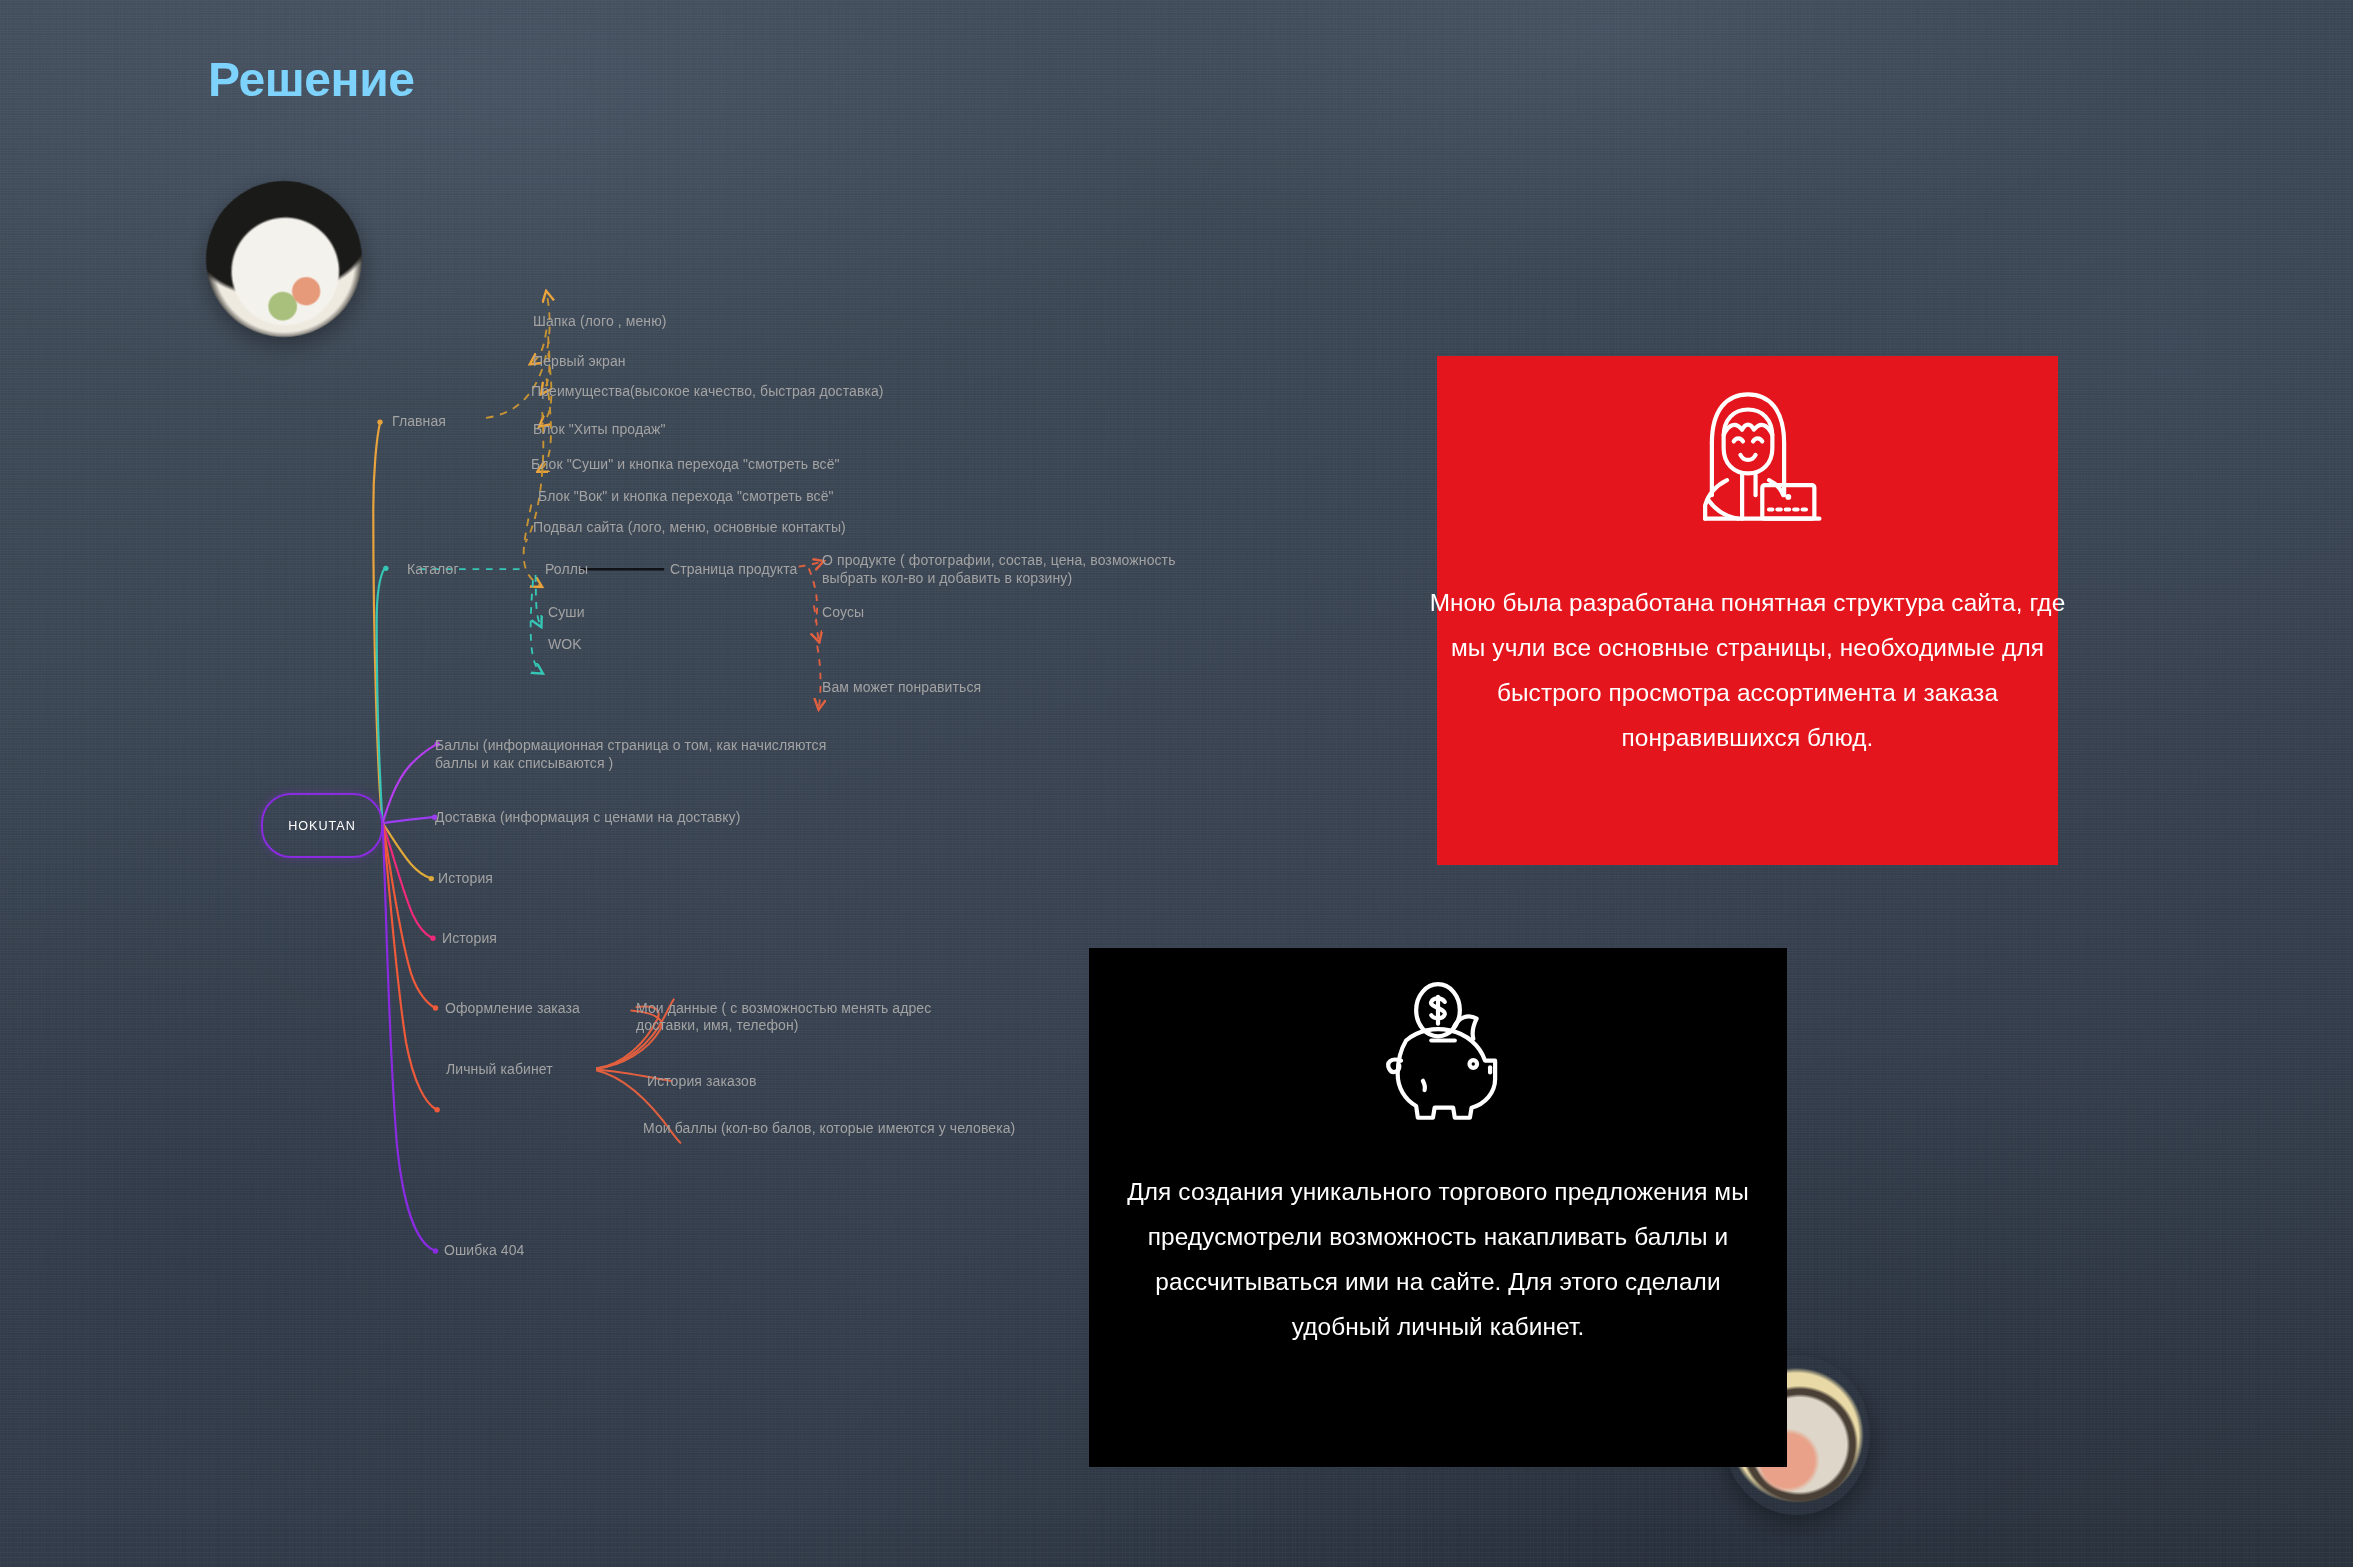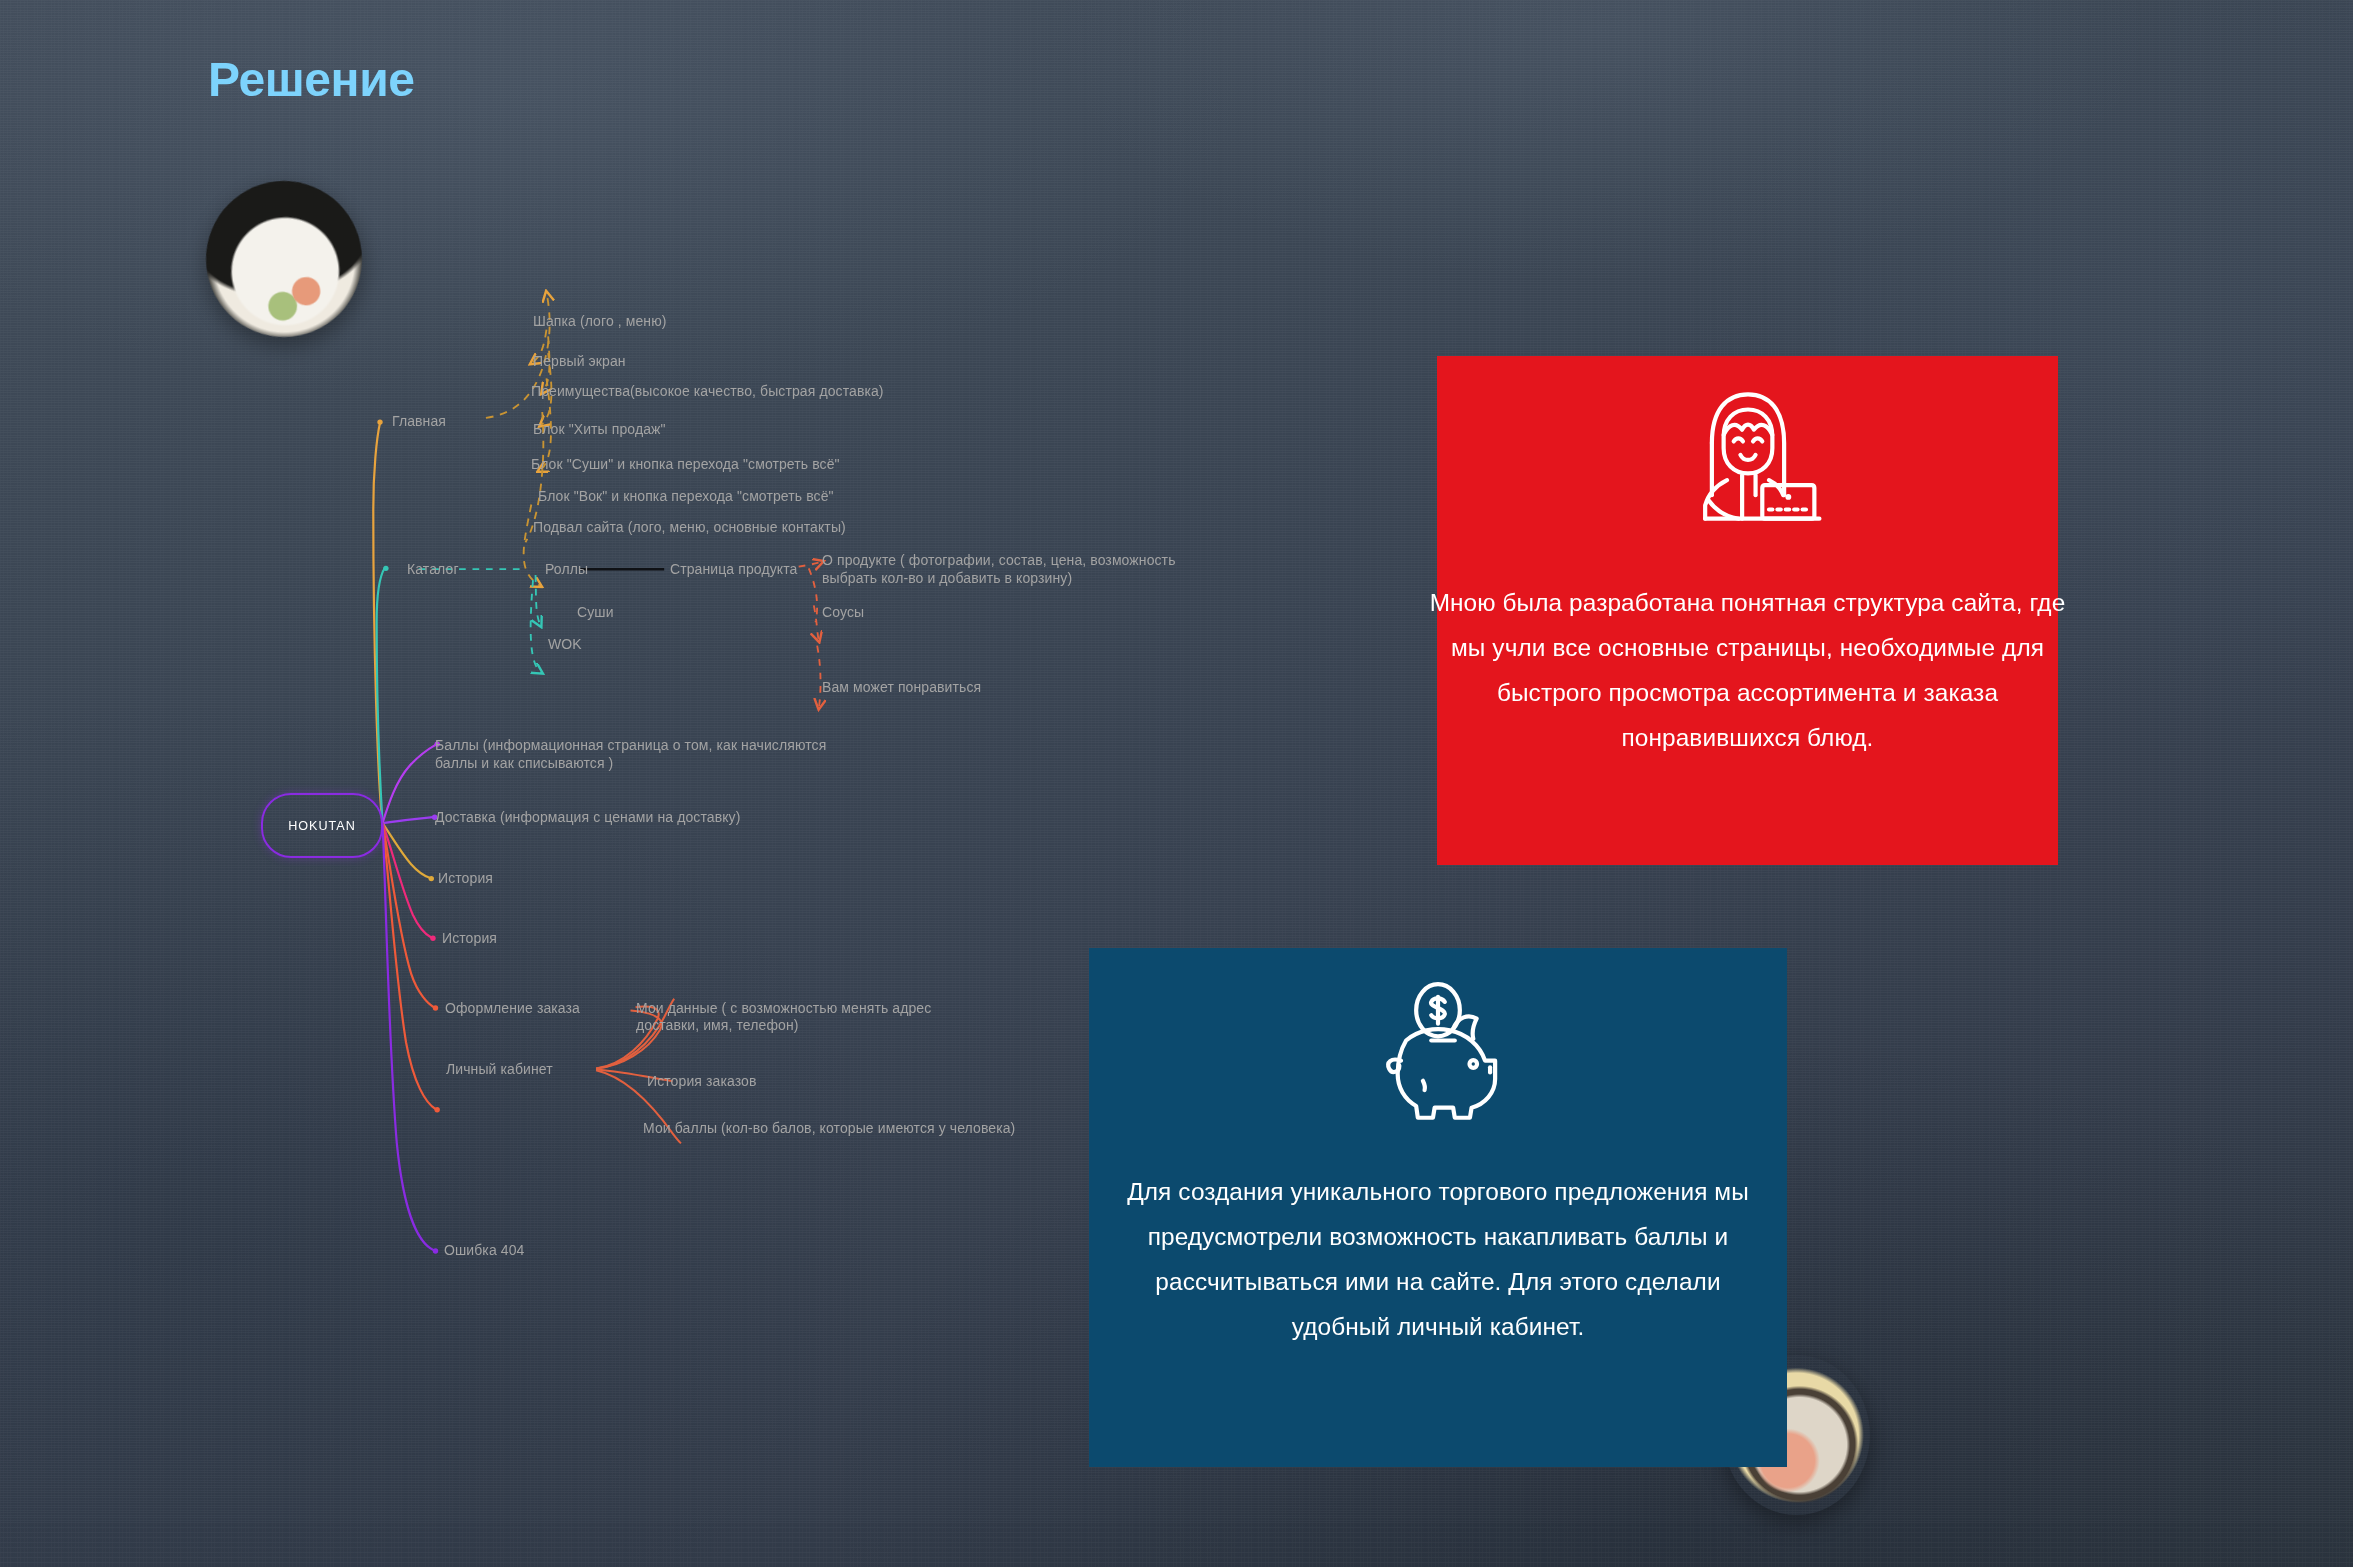--- a/index.html
+++ b/index.html
@@ -184,21 +184,21 @@
 <div class="mm-label" style="left:533px;top:313px;">Шапка (лого , меню)</div>
 <div class="mm-label" style="left:533px;top:353px;">Первый экран</div>
 <div class="mm-label" style="left:531px;top:383px;">Преимущества(высокое качество, быстрая доставка)</div>
 <div class="mm-label" style="left:533px;top:421px;">Блок "Хиты продаж"</div>
 <div class="mm-label" style="left:531px;top:456px;">Блок "Суши" и кнопка перехода "смотреть всё"</div>
 <div class="mm-label" style="left:538px;top:488px;">Блок "Вок" и кнопка перехода "смотреть всё"</div>
 <div class="mm-label" style="left:533px;top:519px;">Подвал сайта (лого, меню, основные контакты)</div>
 
 <div class="mm-label" style="left:407px;top:561px;">Каталог</div>
 <div class="mm-label" style="left:545px;top:561px;">Роллы</div>
-<div class="mm-label" style="left:548px;top:604px;margin-left:29px;">Суши</div>
+<div class="mm-label" style="left:548px;top:604px;">Суши</div>
 <div class="mm-label" style="left:548px;top:636px;">WOK</div>
 <div class="mm-label" style="left:670px;top:561px;">Страница продукта</div>
 
 <div class="mm-label" style="left:822px;top:552px;">О продукте ( фотографии, состав, цена, возможность</div>
 <div class="mm-label" style="left:822px;top:570px;">выбрать кол-во и добавить в корзину)</div>
 <div class="mm-label" style="left:822px;top:604px;">Соусы</div>
 <div class="mm-label" style="left:822px;top:636px;margin-top:43px;">Вам может понравиться</div>
 
 <div class="mm-label" style="left:435px;top:737px;">Баллы (информационная страница о том, как начисляются</div>
 <div class="mm-label" style="left:435px;top:755px;">баллы и как списываются )</div>
@@ -238,21 +238,21 @@
 
       <rect x="112" y="118" width="62" height="40" rx="3"></rect>
       <circle cx="143" cy="132" r="3.5" fill="#ffffff" stroke="none"></circle>
       <path d="M120 147 h4 M130 147 h4 M140 147 h4 M150 147 h4 M160 147 h4"></path>
       <path d="M44 158 L180 158"></path>
     </svg>
   </div>
   <div class="card-text">Мною была разработана понятная структура сайта, где мы учли все основные страницы, необходимые для быстрого просмотра ассортимента и заказа понравившихся блюд.</div>
 </div>
 
-<div id="card-points" class="red-card" style="background:#0c4a6e;">
+<div id="card-points" class="red-card" style="background:#000000;">
   <div class="card-icon">
     <svg width="168" height="147" viewBox="0 0 200 175" fill="none" stroke="#ffffff" stroke-width="5" stroke-linecap="round" stroke-linejoin="round">
 
       <ellipse cx="100" cy="36" rx="26" ry="31"></ellipse>
       <path d="M100 20 L100 52"></path>
       <path d="M108 26 C105 21 95 20 92 26 C89 32 110 34 108 41 C106 47 95 47 92 42"></path>
 
       <path d="M62 72 C76 60 96 56 114 60 C134 64 150 78 156 96 L168 96 L168 118
                C168 134 156 148 140 152 L138 164 L120 164 L118 152 L96 152 L94 164
                L76 164 L74 150 C60 142 52 128 52 112 C52 98 56 82 62 72 Z"></path>

